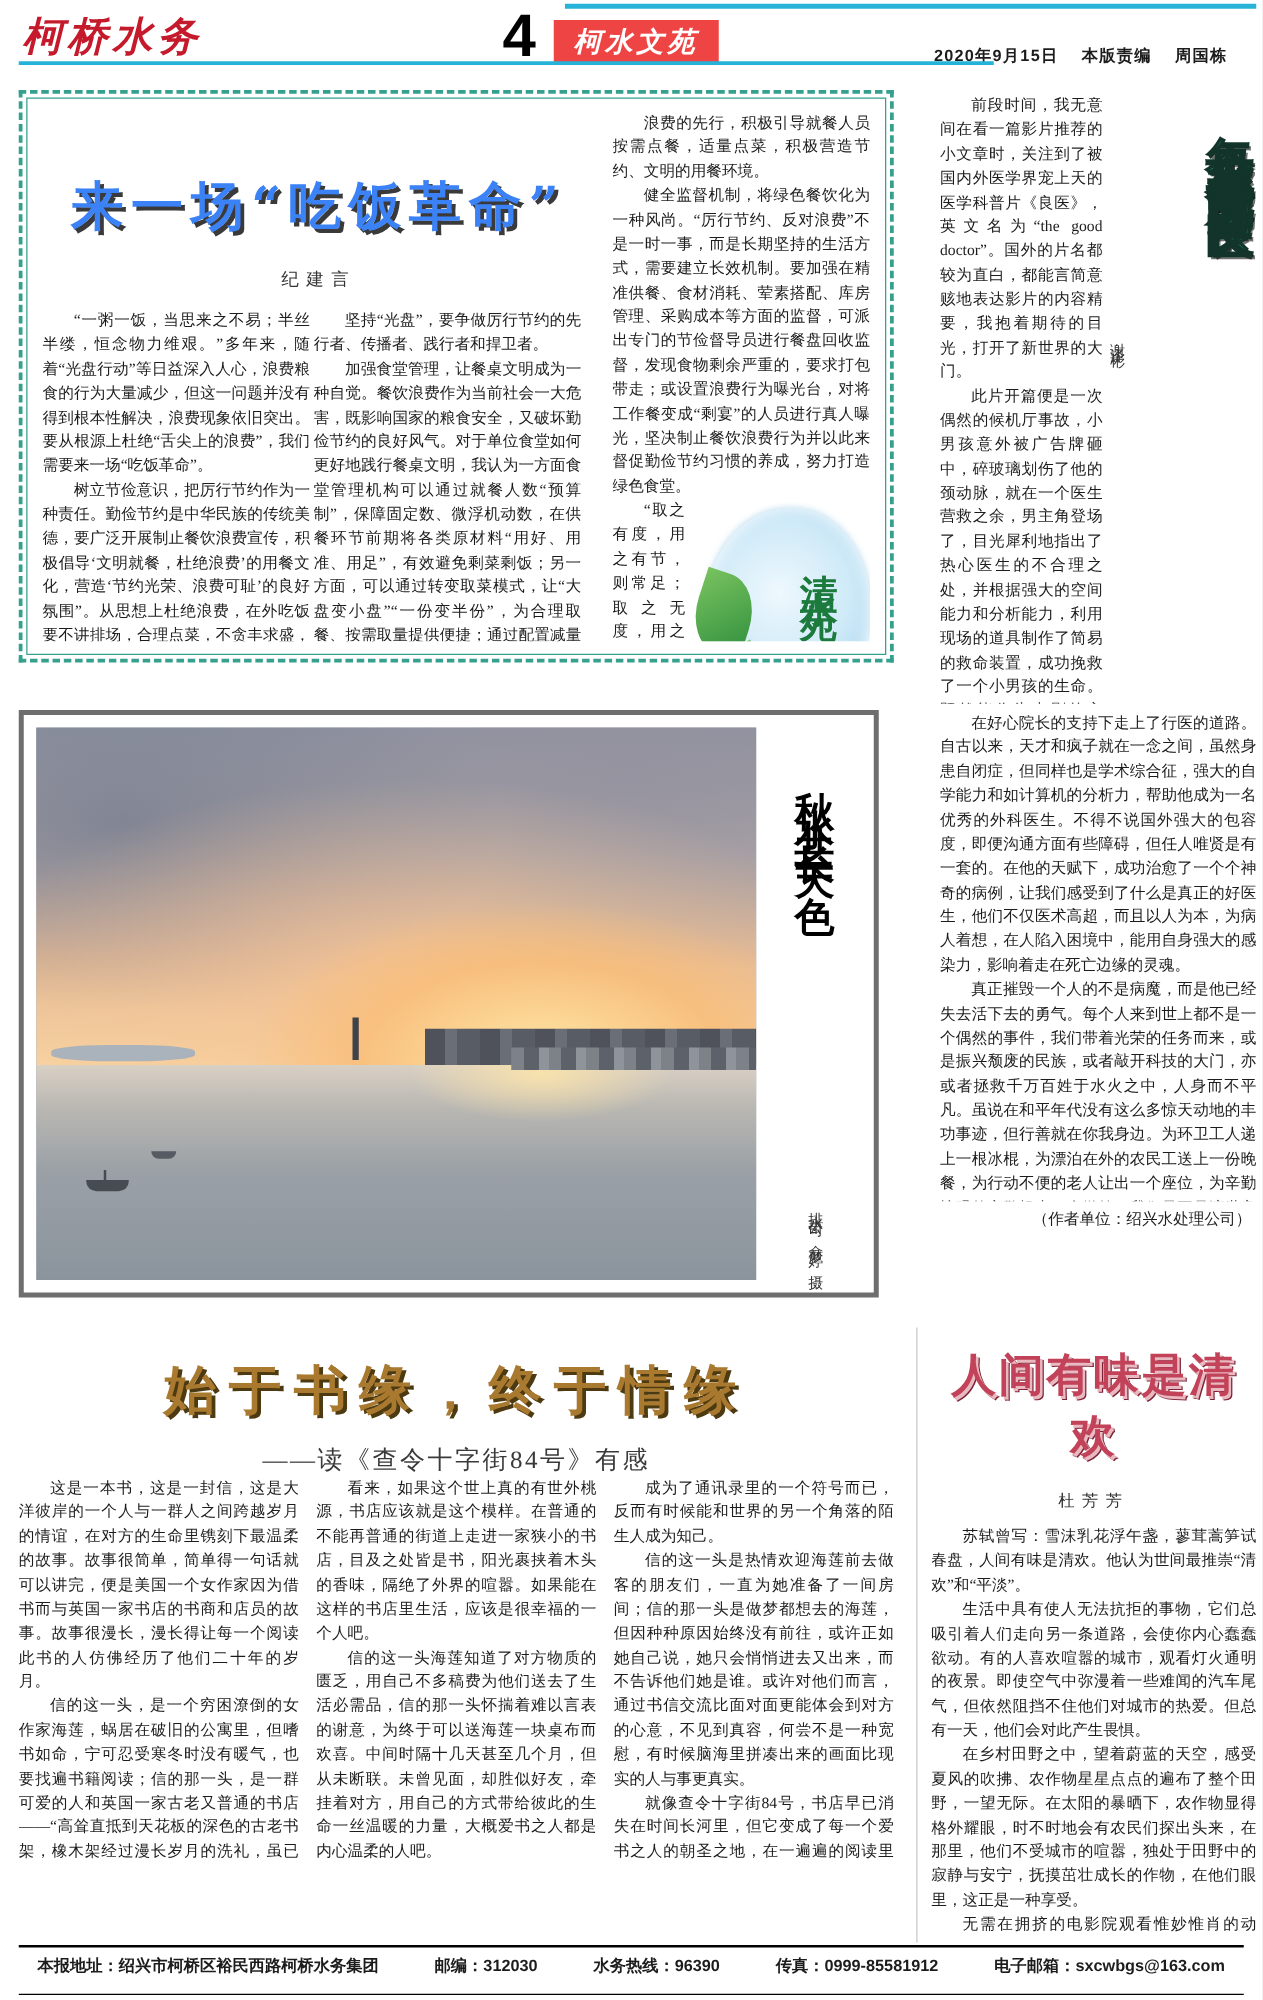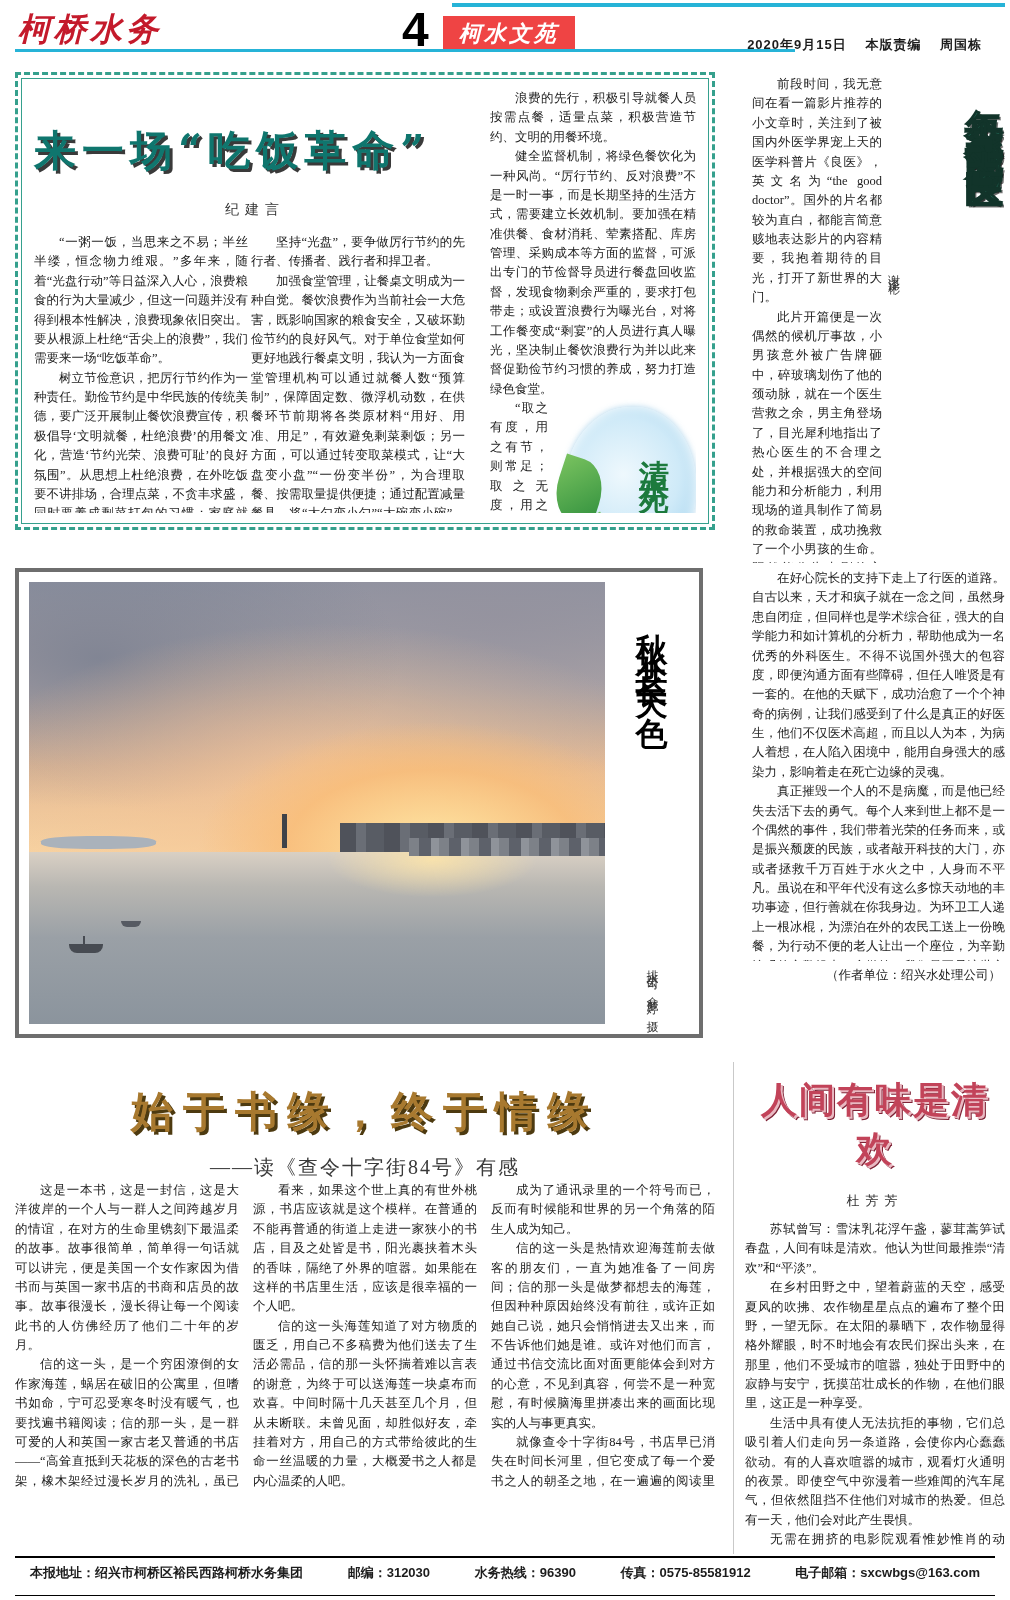--- a/index.html
+++ b/index.html
@@ -22,21 +22,21 @@
 
   
   .cols p, .flow p{margin:0;text-indent:2em;text-align:justify;font-size:12.5px;line-height:1.55;}
   .attribution{text-align:right;font-size:12.5px;margin-top:6px;padding-right:4px;}
 
   
   .rice-box{position:absolute;left:15px;top:72px;width:700px;height:458px;
             border:3px dashed #35a08d;box-sizing:border-box;overflow:hidden;}
   .rice-inner{position:absolute;inset:3px;border:1px solid #35a08d;padding:10px 12px;display:flex;gap:14px;overflow:hidden;}
   .rice-left{width:442px;flex:none;display:flex;flex-direction:column;}
-  .rice-title{margin-top:34px;font-size:42px;font-weight:bold;color:#0f766e;
+  .rice-title{margin-top:48px;text-align:center;font-size:42px;font-weight:bold;color:#3b82f6;
               letter-spacing:6px;text-shadow:3px 3px 0 #3a3a3a;font-family:"DejaVu Serif",serif;}
   .rice-byline{text-align:center;font-size:14px;margin:22px 0 14px;letter-spacing:6px;color:#333;}
   .rice-cols{display:flex;gap:3px;flex:1;overflow:hidden;}
   .rice-cols .col{width:214px;flex:none;overflow:hidden;}
   .rice-col3{flex:1;overflow:hidden;position:relative;}
   .qsy-float{float:right;width:142px;height:178px;margin:2px 0 2px 6px;position:relative;shape-outside:margin-box;}
   .qsy-blob{position:absolute;right:0;top:6px;width:132px;height:168px;border-radius:50% 46% 52% 48%;
             background:radial-gradient(circle at 45% 40%, #eef8fd 0%, #cfeaf8 45%, #a9d6ef 75%, #8ec6e6 100%);
             box-shadow:inset 0 0 12px rgba(255,255,255,.9), 0 0 6px rgba(150,200,230,.8);}
   .qsy-leaf1,.qsy-leaf2{position:absolute;background:linear-gradient(135deg,#79c25f,#2f8f3d);
@@ -217,30 +217,30 @@
       </div>
     </div>
   </div>
 
   <div class="divider-v"></div>
   <div class="qh-box">
     <div class="qh-title">人间有味是清欢</div>
     <div class="qh-byline">杜芳芳</div>
     <div class="qh-flow cols">
         <p>苏轼曾写：雪沫乳花浮午盏，蓼茸蒿笋试春盘，人间有味是清欢。他认为世间最推崇“清欢”和“平淡”。</p>
+        <p>生活中具有使人无法抗拒的事物，它们总吸引着人们走向另一条道路，会使你内心蠢蠢欲动。有的人喜欢喧嚣的城市，观看灯火通明的夜景。即使空气中弥漫着一些难闻的汽车尾气，但依然阻挡不住他们对城市的热爱。但总有一天，他们会对此产生畏惧。</p>
         <p>在乡村田野之中，望着蔚蓝的天空，感受夏风的吹拂、农作物星星点点的遍布了整个田野，一望无际。在太阳的暴晒下，农作物显得格外耀眼，时不时地会有农民们探出头来，在那里，他们不受城市的喧嚣，独处于田野中的寂静与安宁，抚摸茁壮成长的作物，在他们眼里，这正是一种享受。</p>
-        <p>生活中具有使人无法抗拒的事物，它们总吸引着人们走向另一条道路，会使你内心蠢蠢欲动。有的人喜欢喧嚣的城市，观看灯火通明的夜景。即使空气中弥漫着一些难闻的汽车尾气，但依然阻挡不住他们对城市的热爱。但总有一天，他们会对此产生畏惧。</p>
         <p>无需在拥挤的电影院观看惟妙惟肖的动画，只需安静的坐在窗口仰望茂密的树丛，无需热闹，只需清欢和平淡，正如此感受生活的恬静无为。</p>
       </div>
 
   </div>
 
   <div class="footer-line1"></div>
   <div class="footer-row">
     <span>本报地址：绍兴市柯桥区裕民西路柯桥水务集团</span>
     <span>邮编：312030</span>
     <span>水务热线：96390</span>
-    <span>传真：0575-85581912</span>
+    <span>传真：0999-85581912</span>
     <span>电子邮箱：sxcwbgs@163.com</span>
   </div>
   <div class="footer-line2"></div>
 
 </div>
 
 </body></html>

